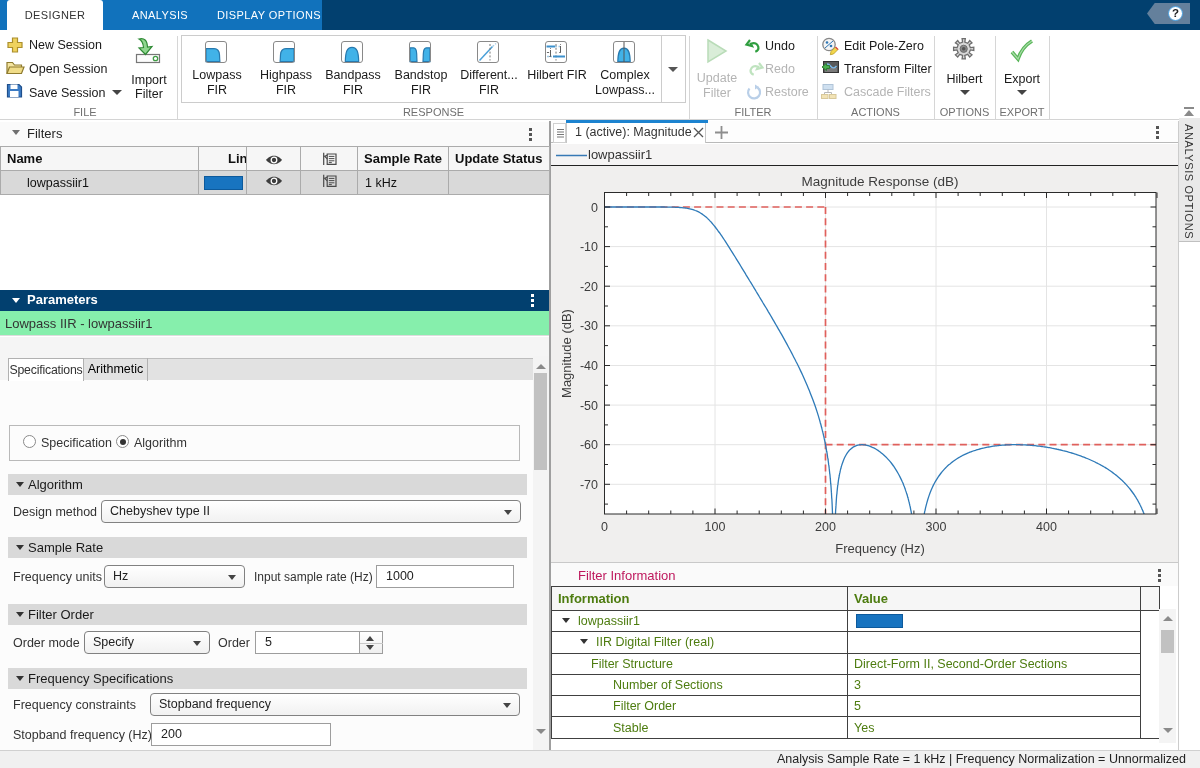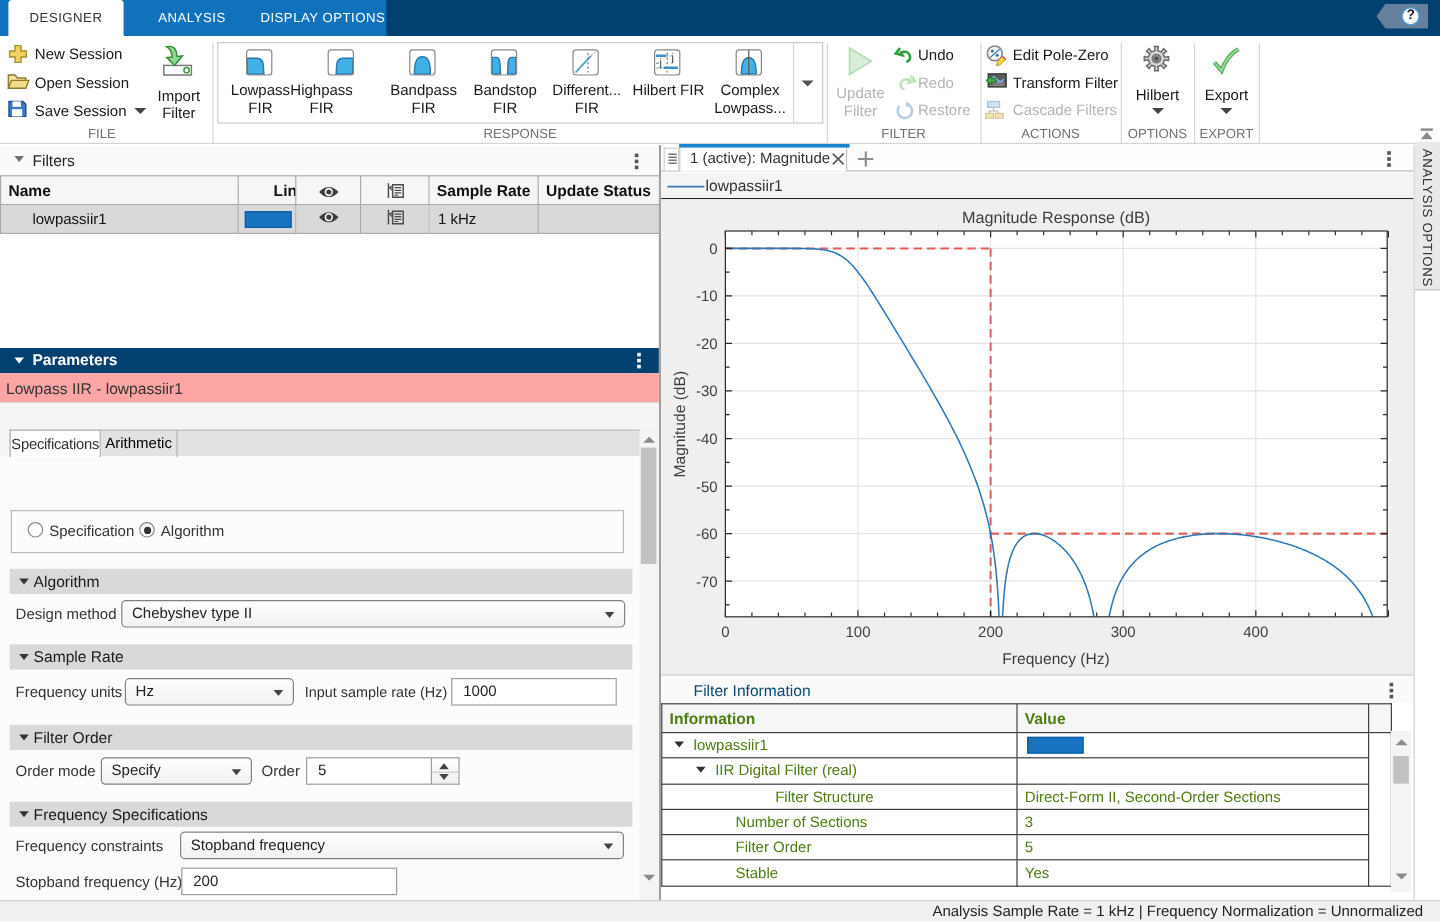--- a/index.html
+++ b/index.html
@@ -151,21 +151,21 @@
       <circle cx="963.7" cy="18.8" r="1.8" fill="#555"></circle>
       <path d="M1012,22 l6,7 q4,-12 14,-18" fill="none" stroke="#58b558" stroke-width="3.6"></path>
       <path d="M1012,22 l6,7 q4,-12 14,-18" fill="none" stroke="#a9dca9" stroke-width="1.2"></path>
     </svg>
 
   <div id="gallery">
     <div class="gitem" style="left:1px;">
         <span class="gl1">Lowpass</span>
         <span class="gl2">FIR</span>
       </div>
-    <div class="gitem" style="left:52px;">
+    <div class="gitem" style="left:70px;">
         <span class="gl1">Highpass</span>
         <span class="gl2">FIR</span>
       </div>
     <div class="gitem" style="left:137px;">
         <span class="gl1">Bandpass</span>
         <span class="gl2">FIR</span>
       </div>
     <div class="gitem" style="left:205px;">
         <span class="gl1">Bandstop</span>
         <span class="gl2">FIR</span>
@@ -286,21 +286,21 @@
           <td></td>
         </tr>
   </tbody>
     </table>
 
   <div class="abs" style="left:0;top:169px;width:549px;height:21px;background:#02406f;">
     <span class="abs" style="left:12px;top:8px;width:0;height:0;border-left:4.5px solid transparent;border-right:4.5px solid transparent;border-top:5px solid #fff;"></span>
     <span class="abs" style="left:27px;top:2px;font-size:13px;color:#fff;font-weight:bold;">Parameters</span>
     <span class="dots3w" style="left:531px;top:4px;"></span>
   </div>
-  <div class="abs" style="left:0;top:190px;width:549px;height:25px;background:#fca5a5;border-bottom:1px solid #dcdcdc;">
+  <div class="abs" style="left:0;top:190px;width:549px;height:25px;background:#86efac;border-bottom:1px solid #dcdcdc;">
     <span class="abs" style="left:5px;top:5px;font-size:13px;color:#333;">Lowpass IIR - lowpassiir1</span>
   </div>
 
   <div class="abs" style="left:0;top:216px;width:549px;height:43px;background:#f5f5f5;"></div>
   <div class="abs" style="left:8px;top:237px;width:525px;height:22px;background:#e2e2e2;border:1px solid #bdbdbd;border-bottom:none;box-sizing:content-box;"></div>
   <div class="abs" style="left:8px;top:237px;width:76px;height:23px;background:#fff;border:1px solid #b1b1b1;border-bottom:none;font-size:12.3px;letter-spacing:-0.2px;color:#333;text-align:center;line-height:22px;z-index:2;">Specifications</div>
   <div class="abs" style="left:84px;top:237px;width:64px;height:23px;border-right:1px solid #b1b1b1;font-size:12.5px;color:#000000;text-align:center;line-height:22px;z-index:2;">Arithmetic</div>
 
   <div class="abs" style="left:0;top:259px;width:533px;height:370px;background:#fcfcfc;" id="params">
     <div class="abs" style="left:9px;top:45px;width:511px;height:36px;border:1px solid #b9b9b9;">
@@ -398,21 +398,21 @@
         <text x="164.0" y="365" font-size="12.5" text-anchor="middle">100</text>
         <text x="274.5" y="365" font-size="12.5" text-anchor="middle">200</text>
         <text x="385.0" y="365" font-size="12.5" text-anchor="middle">300</text>
         <text x="495.5" y="365" font-size="12.5" text-anchor="middle">400</text>
         <text x="329" y="387" font-size="13" text-anchor="middle">Frequency (Hz)</text>
         <text x="20" y="187.5" font-size="13" text-anchor="middle" transform="rotate(-90 20 187.5)">Magnitude (dB)</text>
       </g>
     </svg>
   <div id="finfo">
     <div id="fihead">
-        <span class="abs" style="left:27px;top:5px;font-size:13px;color:#0c4a6e;">Filter Information</span>
+        <span class="abs" style="left:27px;top:5px;font-size:13px;color:#be185d;">Filter Information</span>
         <span class="dots3" style="left:607px;top:6px;"></span>
       </div>
     <table id="fitable">
       <tbody>
           <tr class="h" style="height:24px;">
             <td style="width:296px;">Information</td>
             <td style="width:293px;">Value</td>
             <td style="width:19px;"></td>
           </tr>
       <tr>
@@ -420,21 +420,21 @@
             <td>
               <div style="width:47px;height:14px;background:#1874c0;border:1px solid #0d5a9c;margin-left:2px;"></div>
             </td>
             <td rowspan="6" id="ficell"></td>
           </tr>
       <tr>
             <td><span style="padding-left:22px;"></span><span class="itri"></span>IIR Digital Filter (real)</td>
             <td></td>
           </tr>
       <tr>
-            <td style="padding-left:94px;">Filter Structure</td>
+            <td style="padding-left:39px;">Filter Structure</td>
             <td>Direct-Form II, Second-Order Sections</td>
           </tr>
       <tr>
             <td style="padding-left:61px;">Number of Sections</td>
             <td>3</td>
           </tr>
       <tr>
             <td style="padding-left:61px;">Filter Order</td>
             <td>5</td>
           </tr>

